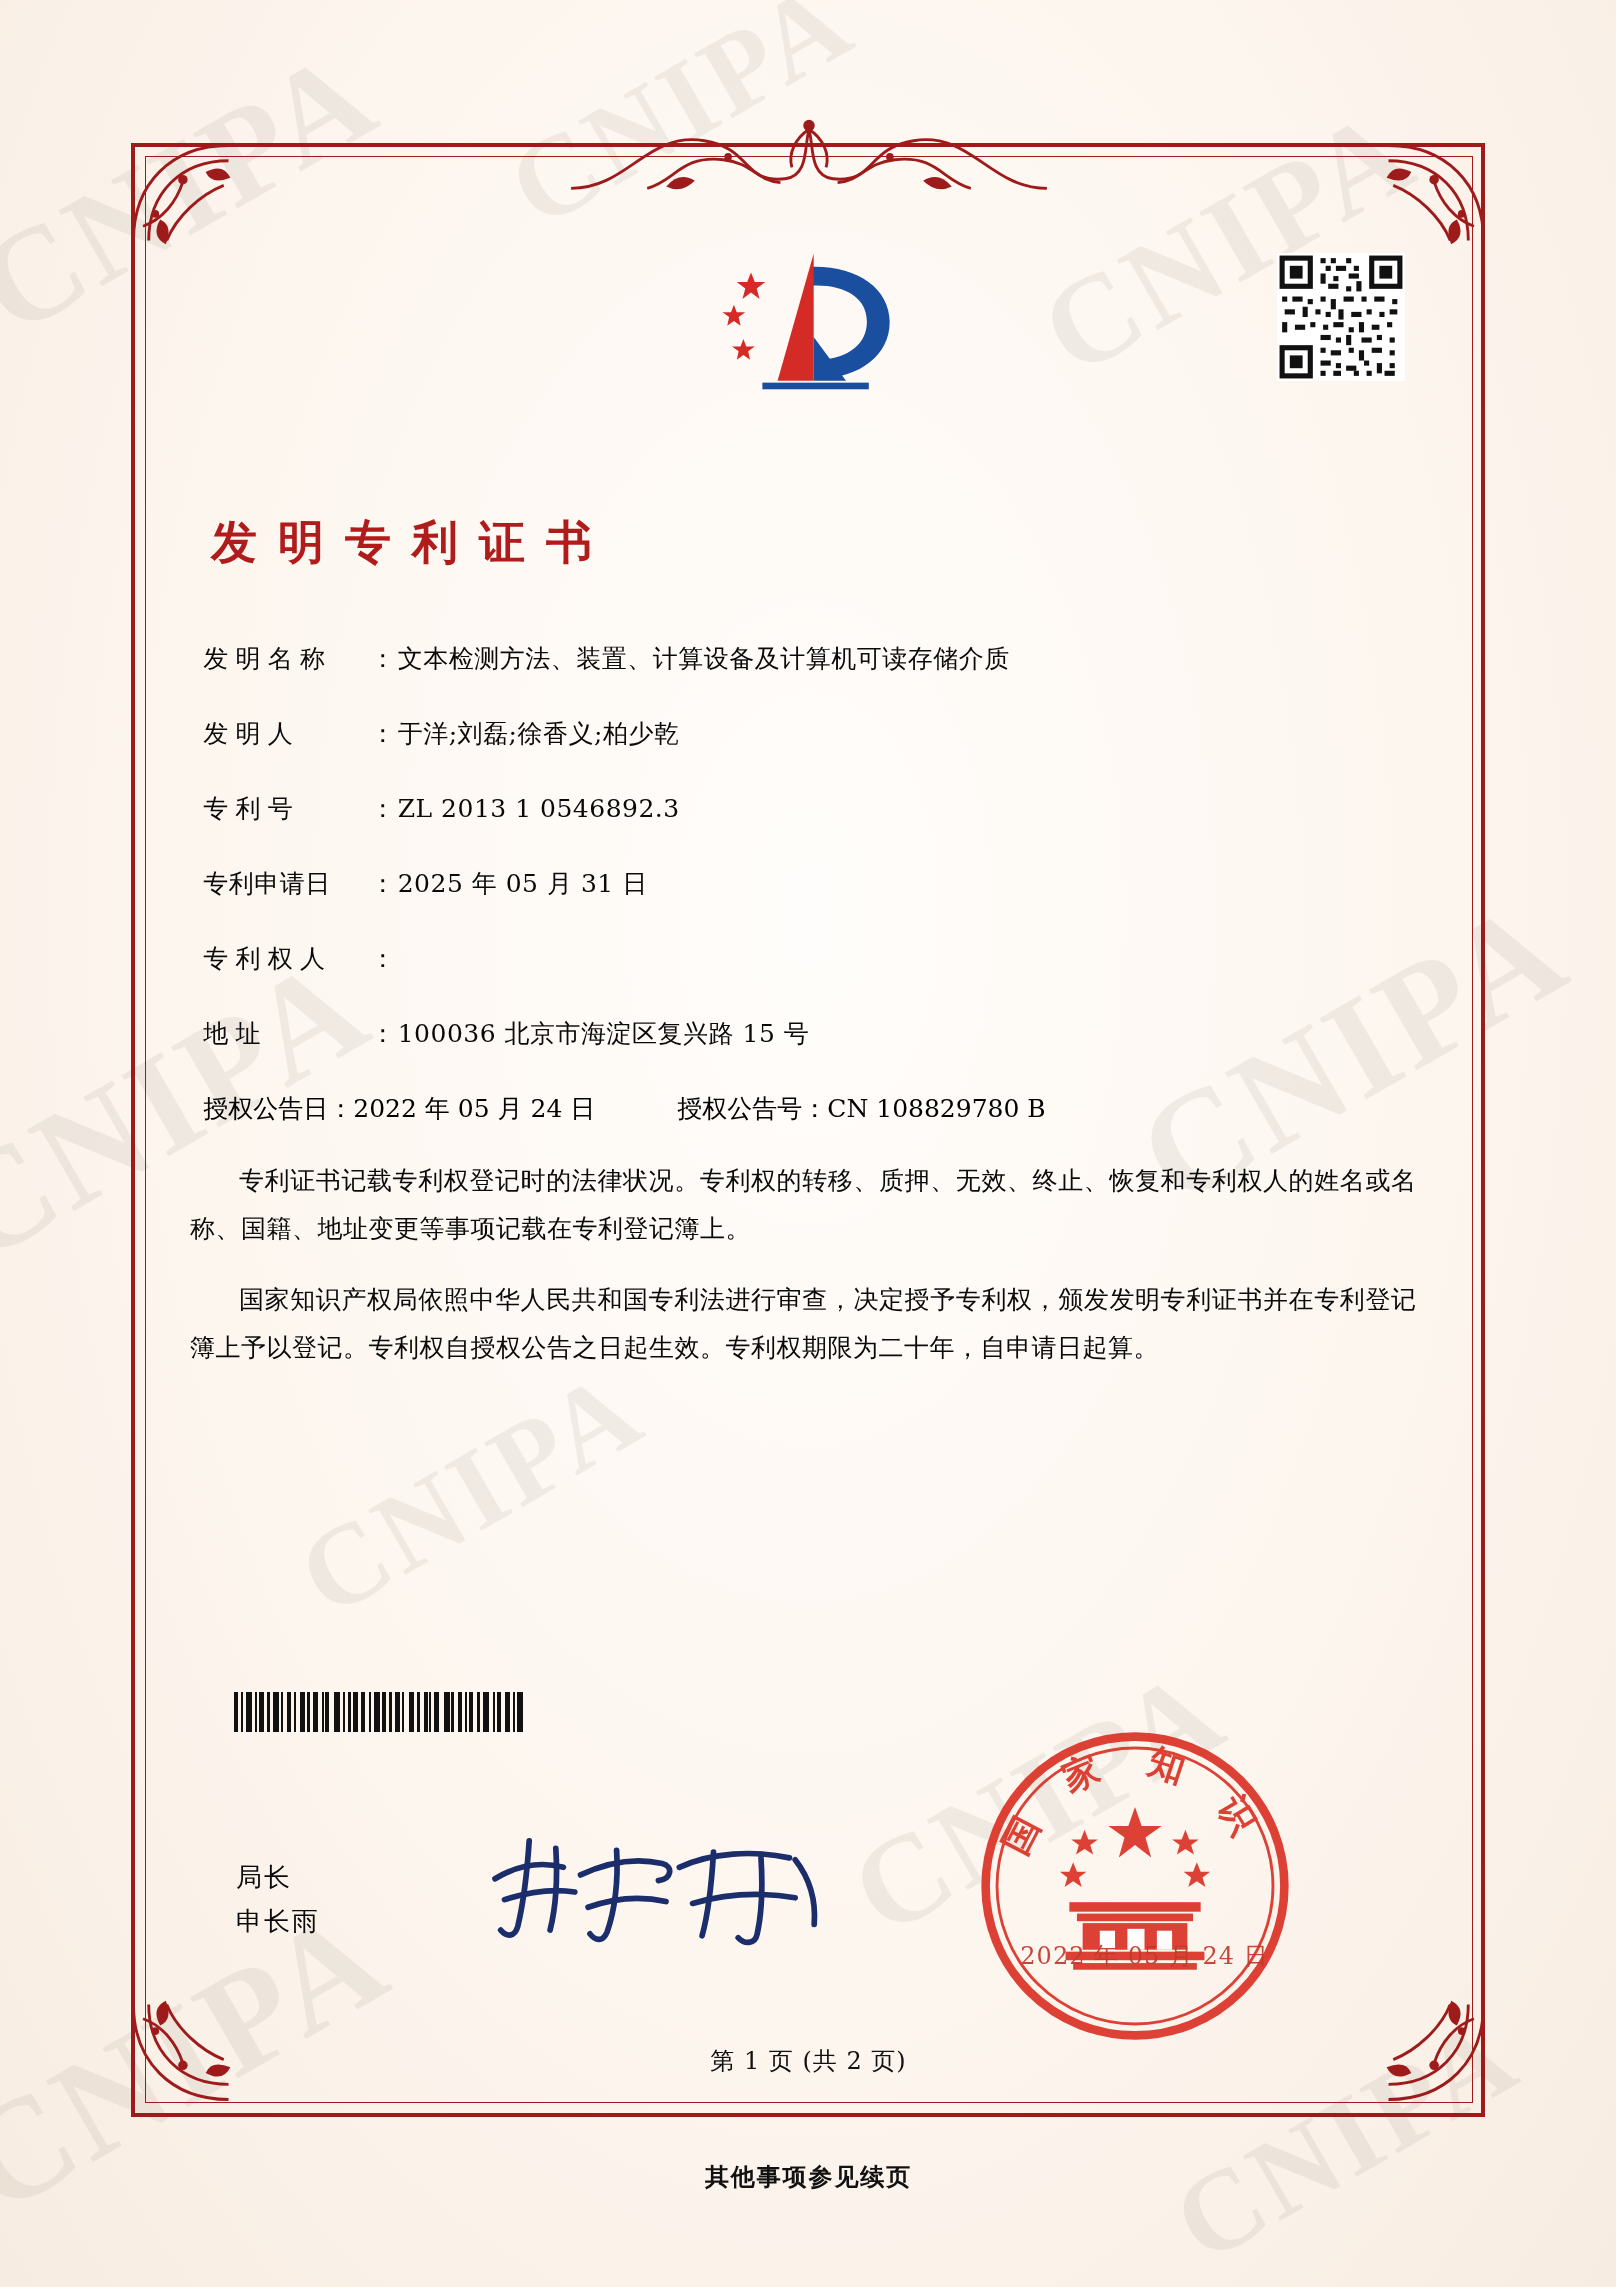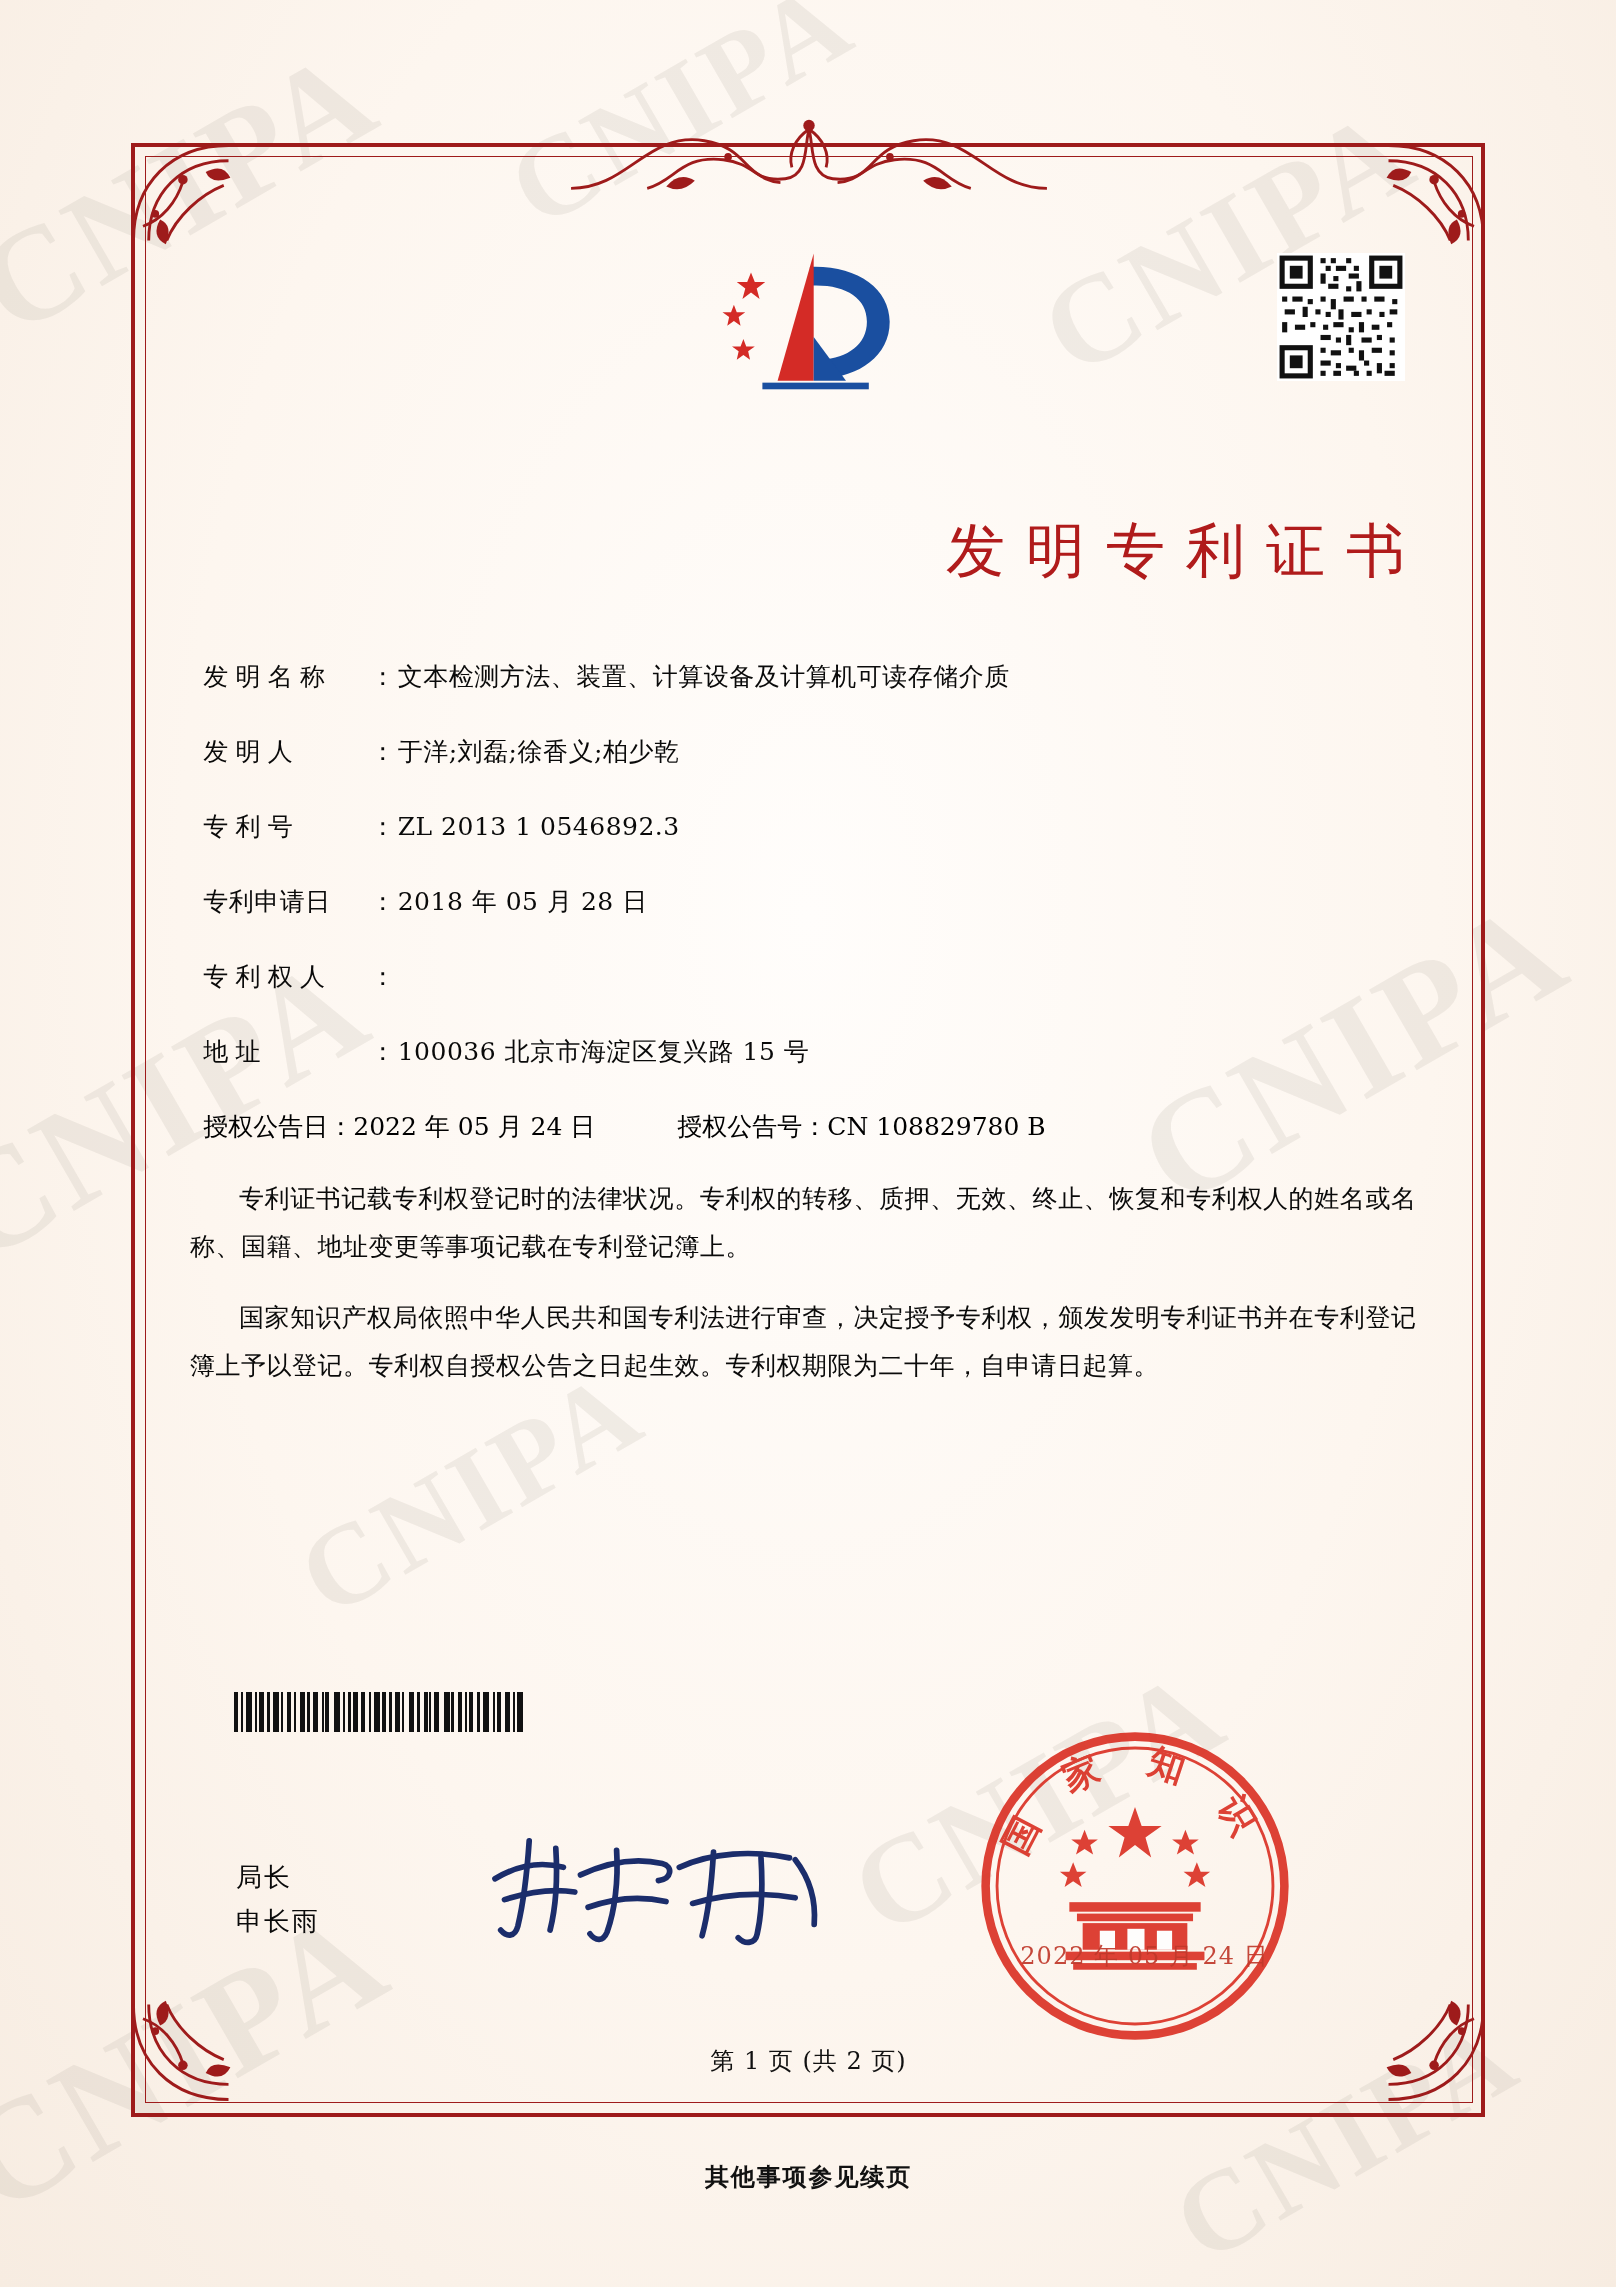--- a/index.html
+++ b/index.html
@@ -110,26 +110,26 @@
   .emblem {
     position: absolute;
     left: 50%;
     transform: translateX(-50%);
     top: 19px;
     width: 209px;
     height: 181px;
   }
 
   .title {
-    text-align: right;
+    text-align: left;
     margin-top: 112px;
-    font-size: 59px;
+    font-size: 46px;
     letter-spacing: 21px;
     color: #b01b1b;
-    font-weight: normal;
+    font-weight: bold;
     text-indent: 21px;
     font-family: "DejaVu Serif", "Liberation Serif", serif;
   }
 
   .fields {
     margin-top: 68px;
     padding-left: 13.3px;
   }
   .field-row {
     display: flex;
@@ -483,21 +483,21 @@
           </span>
         <span class="field-colon">：</span>
         <span class="field-value">ZL 2013 1 0546892.3</span>
       </div>
 
       <div class="field-row">
         <span class="field-label">
             <span class="lbl-text">专利申请日</span>
           </span>
         <span class="field-colon">：</span>
-        <span class="field-value">2018 年 05 月 28 日</span>
+        <span class="field-value">2025 年 05 月 31 日</span>
       </div>
 
       <div class="field-row">
         <span class="field-label">
             <span class="lbl-text">专 利 权 人</span>
           </span>
         <span class="field-colon">：</span>
       </div>
 
       <div class="field-row">

